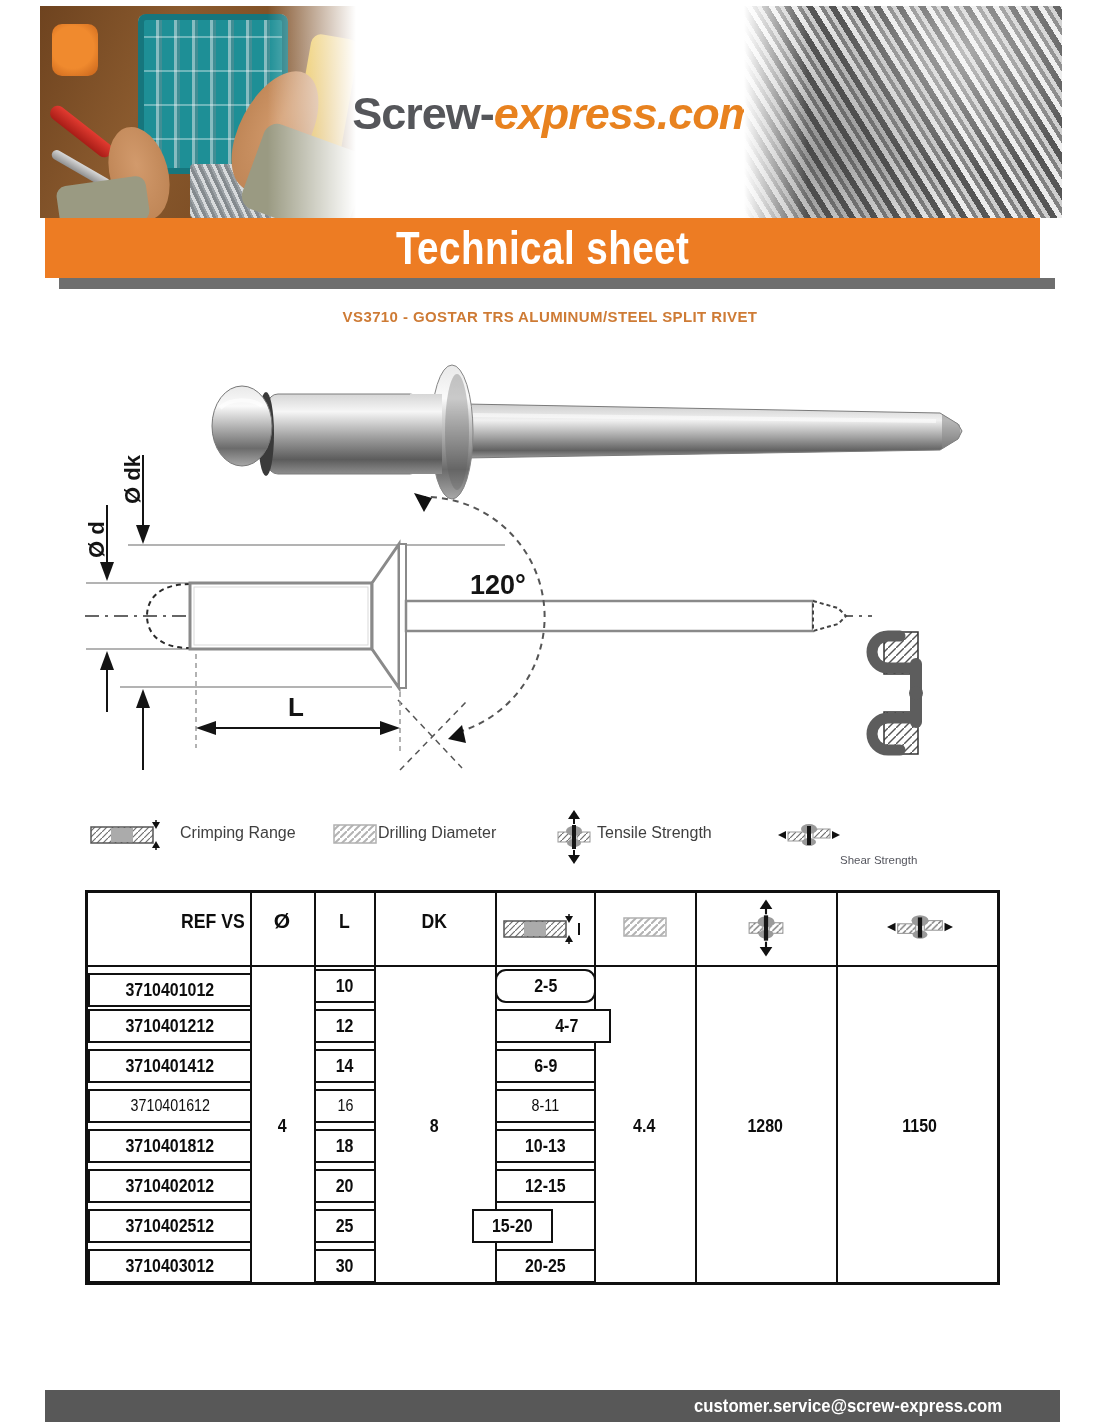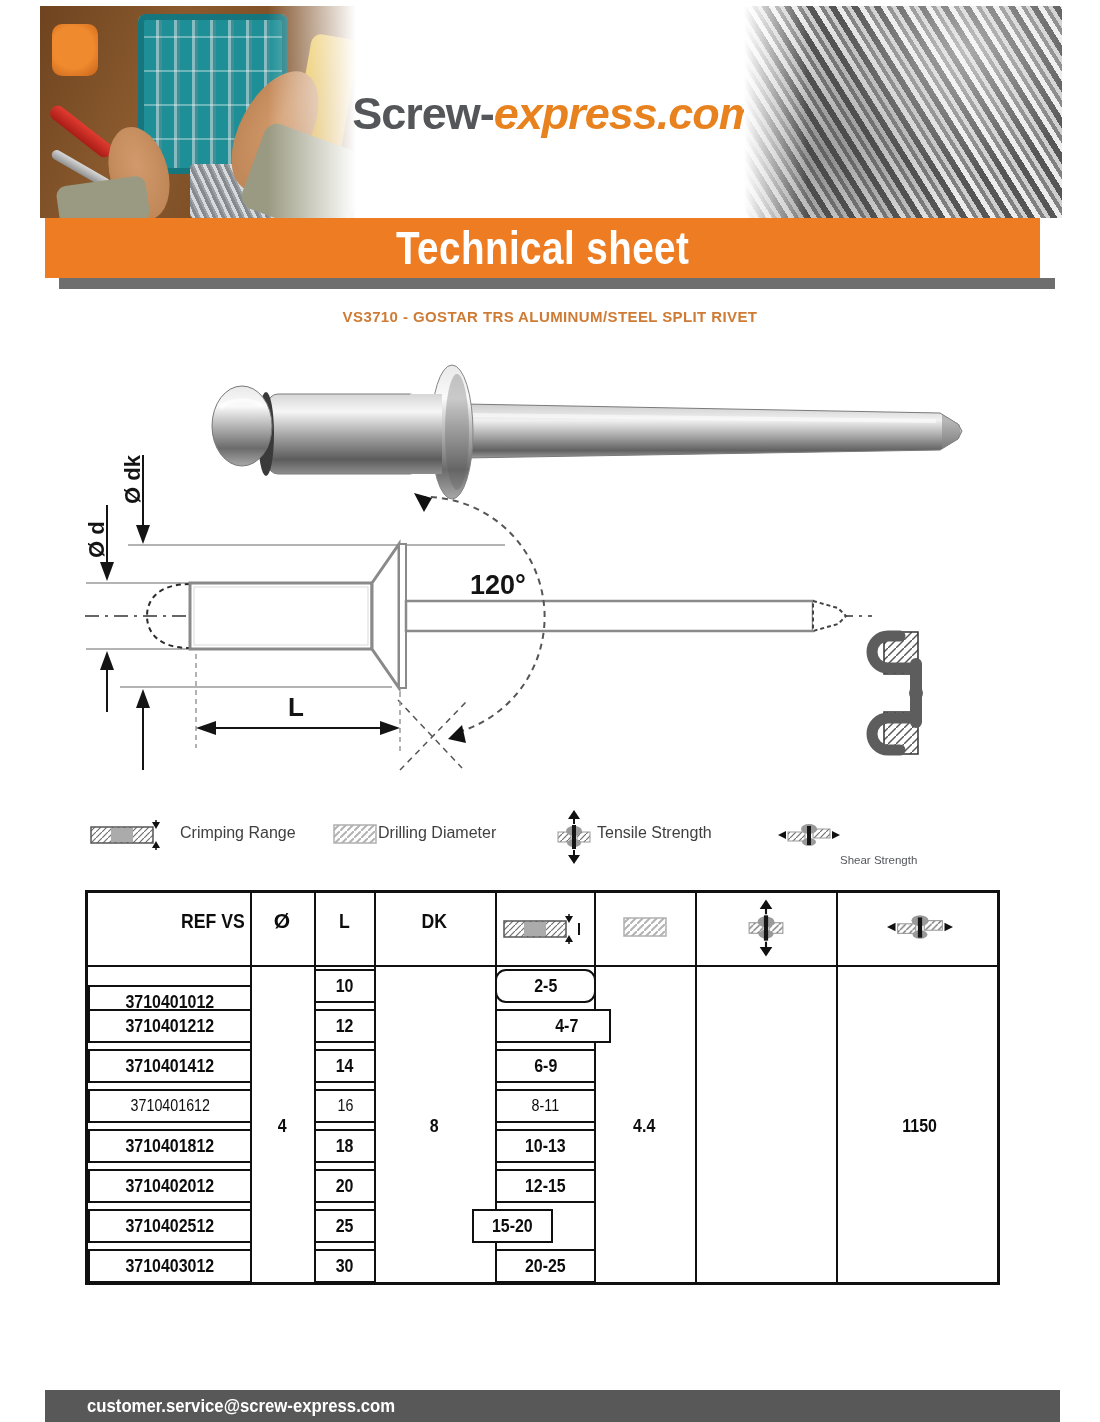--- a/index.html
+++ b/index.html
@@ -68,21 +68,21 @@
   .hicon{position:absolute;display:flex;justify-content:center;}
   .cell{position:absolute;height:34px;border:2px solid #101010;box-sizing:border-box;
     display:flex;align-items:center;justify-content:center;background:#fff;
     font-weight:700;font-size:19px;color:#0d0d0d;}
   .cell.light{font-weight:400;font-size:17px;}
   .merged{position:absolute;top:74px;height:318px;display:flex;align-items:center;justify-content:center;
     font-weight:700;font-size:19px;color:#0d0d0d;}
 
   
   .footer{position:absolute;left:45px;top:1390px;width:1015px;height:32px;background:#585858;
-    display:flex;align-items:center;justify-content:flex-start;padding-right:58px;box-sizing:border-box;}
+    display:flex;align-items:center;justify-content:flex-end;padding-right:58px;box-sizing:border-box;}
   .footer-text{color:#fff;font-size:19px;font-weight:700;transform:scaleX(.88);transform-origin:right center;white-space:nowrap;}
 </style>
 </head>
 <body>
 
 <div class="page">
 
   <div class="photo photo-left">
     <div class="teal-box"></div>
     <div class="tray"></div>
@@ -310,21 +310,21 @@
         <rect x="35" y="9" width="17" height="9" fill="url(#hA)" stroke="#999" stroke-width="1"></rect>
         <ellipse cx="31" cy="9" rx="8" ry="5" fill="#9a9a9a"></ellipse>
         <ellipse cx="31" cy="22" rx="7" ry="4" fill="#9a9a9a"></ellipse>
         <rect x="29" y="6" width="4" height="19" fill="#151515"></rect>
         <polygon points="0,15 8,11 8,19" fill="#111"></polygon>
           <polygon points="62,15 54,11 54,19" fill="#111"></polygon>
       </svg>
     </div>
 
     <div>
-        <div class="cell" style="left: 0px; width: 164px; top: 92px;">
+        <div class="cell" style="left: 0px; width: 164px; top: 80px;">
           <span class="cond">3710401012</span>
         </div>
         <div class="cell" style="left: 226px; width: 62px; top: 76px;">
           <span class="cond">10</span>
         </div>
         <div class="cell" style="left: 407px; width: 101px; top: 76px; border-radius: 11px;">
           <span class="cond">2-5</span>
         </div>
         <div class="cell" style="left: 0px; width: 164px; top: 116px;">
           <span class="cond">3710401212</span>
@@ -393,20 +393,23 @@
 
     <div class="merged" style="left:162px;width:64px;">
         <span class="cond">4</span>
       </div>
     <div class="merged" style="left:286px;width:121px;">
         <span class="cond">8</span>
       </div>
     <div class="merged" style="left:506px;width:101px;">
         <span class="cond">4.4</span>
       </div>
+    <div class="merged" style="left:607px;width:141px;">
+        <span class="cond">1280</span>
+      </div>
     <div class="merged" style="left:748px;width:167px;">
         <span class="cond">1150</span>
       </div>
   </div>
 
   <div class="footer">
     <span class="footer-text">customer.service@screw-express.com</span>
   </div>
 
 </div>

